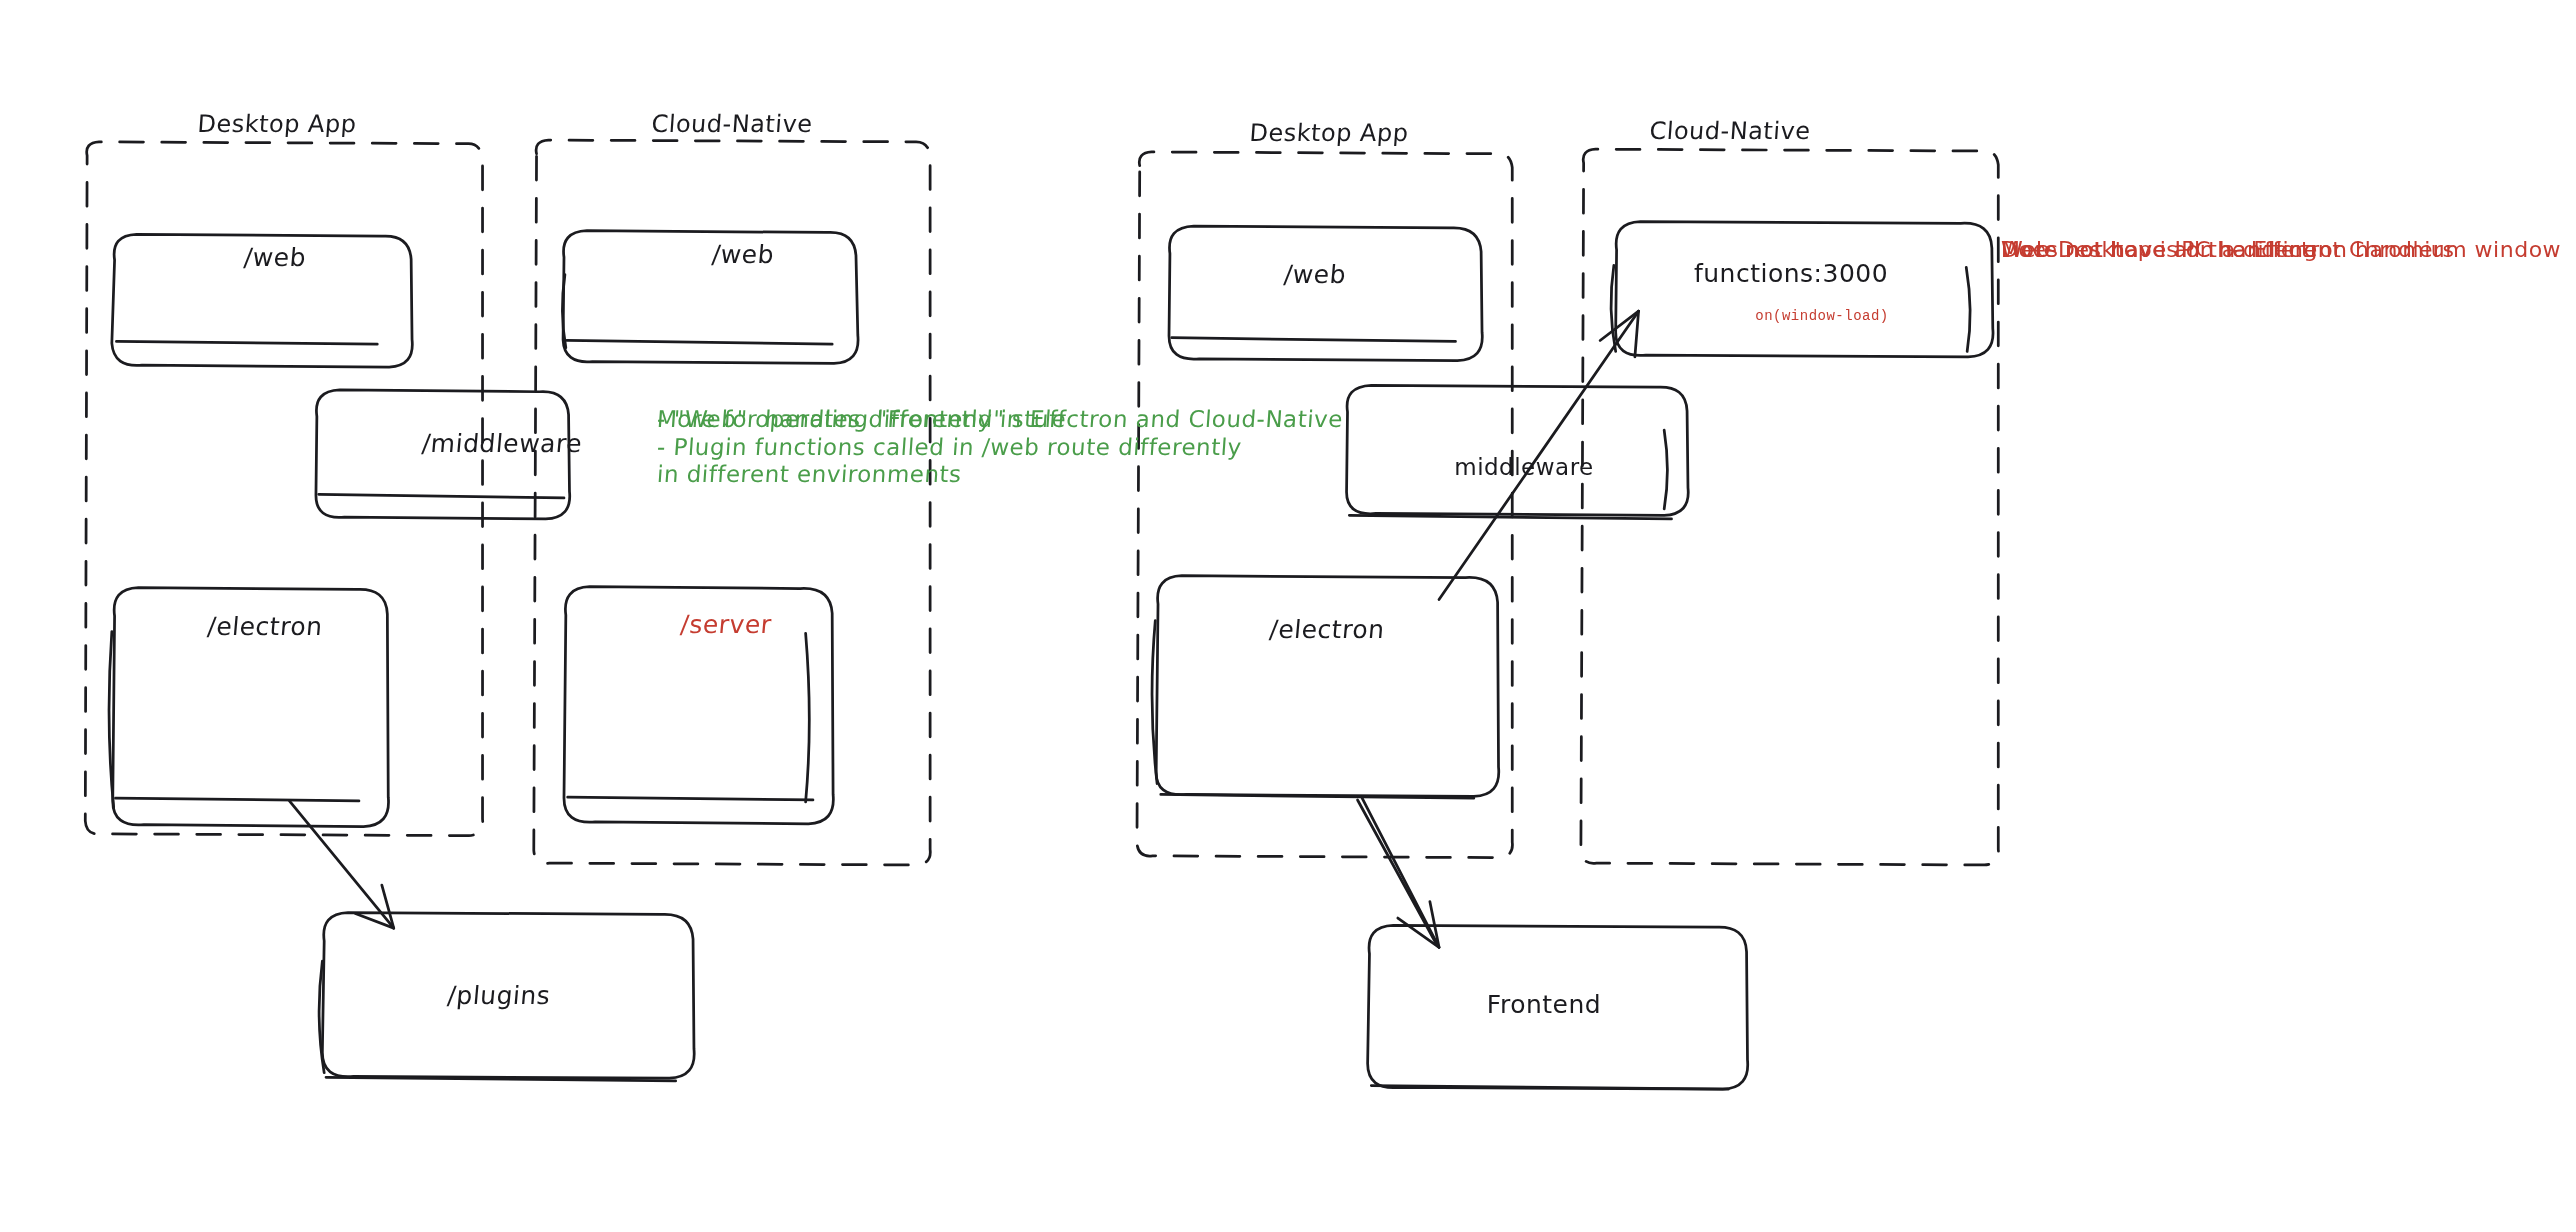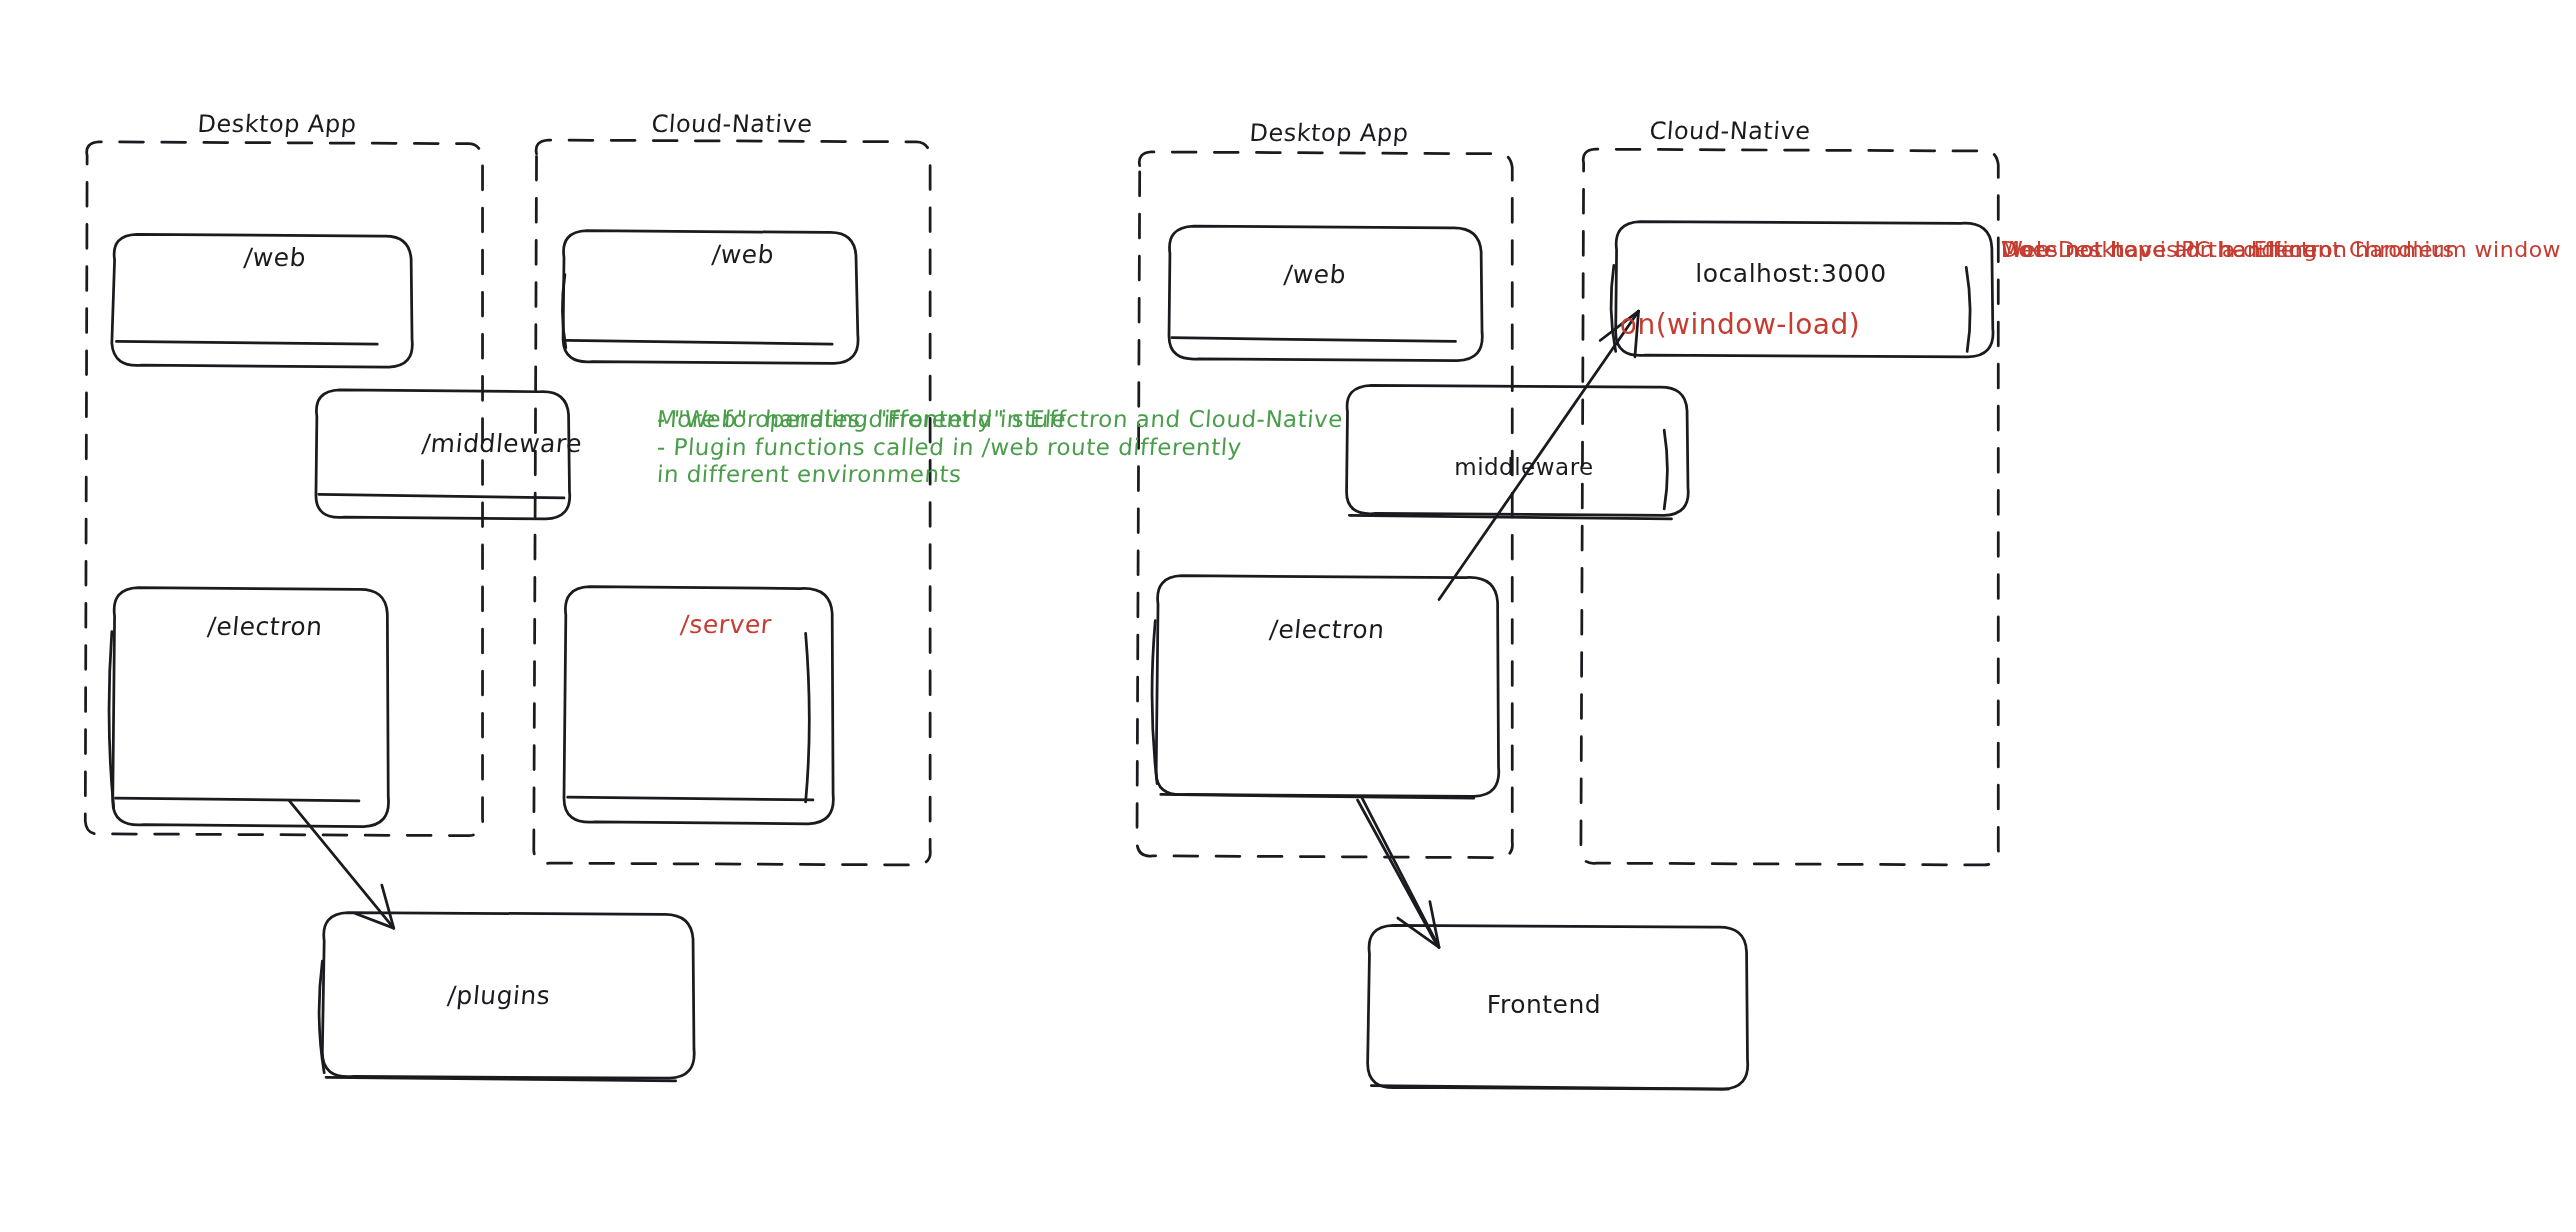--- a/index.html
+++ b/index.html
@@ -211,23 +211,23 @@
     <div class="note green-note" style="position:relative; top:0;">- Plugin functions called in /web route differently</div>
     <div class="note green-note" style="position:relative; top:0;">in different environments</div>
   </div>
 
   <div class="lbl group-title" style="left:1329px; top:119px;">Desktop App</div>
 
   <div class="lbl group-title" style="left:1730px; top:117px;">Cloud-Native</div>
 
   <div class="lbl box-label" style="left:1315px; top:260px;">/web</div>
 
-  <div class="lbl box-label plain" style="left:1791px; top:259px;">localhost:3000</div>
-
-  <div class="lbl box-label plain red" style="left:1740px; top:308px; font-size:28px;">on(window-load)</div>
+  <div class="lbl box-label plain" style="left:1791px; top:259px;">functions:3000</div>
+
+  <div class="lbl box-label plain red" style="left:1822px; top:308px; font-size:14px;font-family:Liberation Mono, monospace;">on(window-load)</div>
 
   <div class="lbl box-label plain" style="left:1524px; top:439px; font-size:23px;margin-top:15px;">middleware</div>
 
   <div class="lbl box-label" style="left:1327px; top:615px;">/electron</div>
 
   <div class="lbl box-label plain" style="left:1544px; top:990px;">Frontend</div>
 
   <div style="position:absolute; left:2001px; top:236px;">
     <div class="note red-note">Web Desktop is on a different Chromium window</div>
     <div class="note red-note">More not have all the Electron handlers</div>

